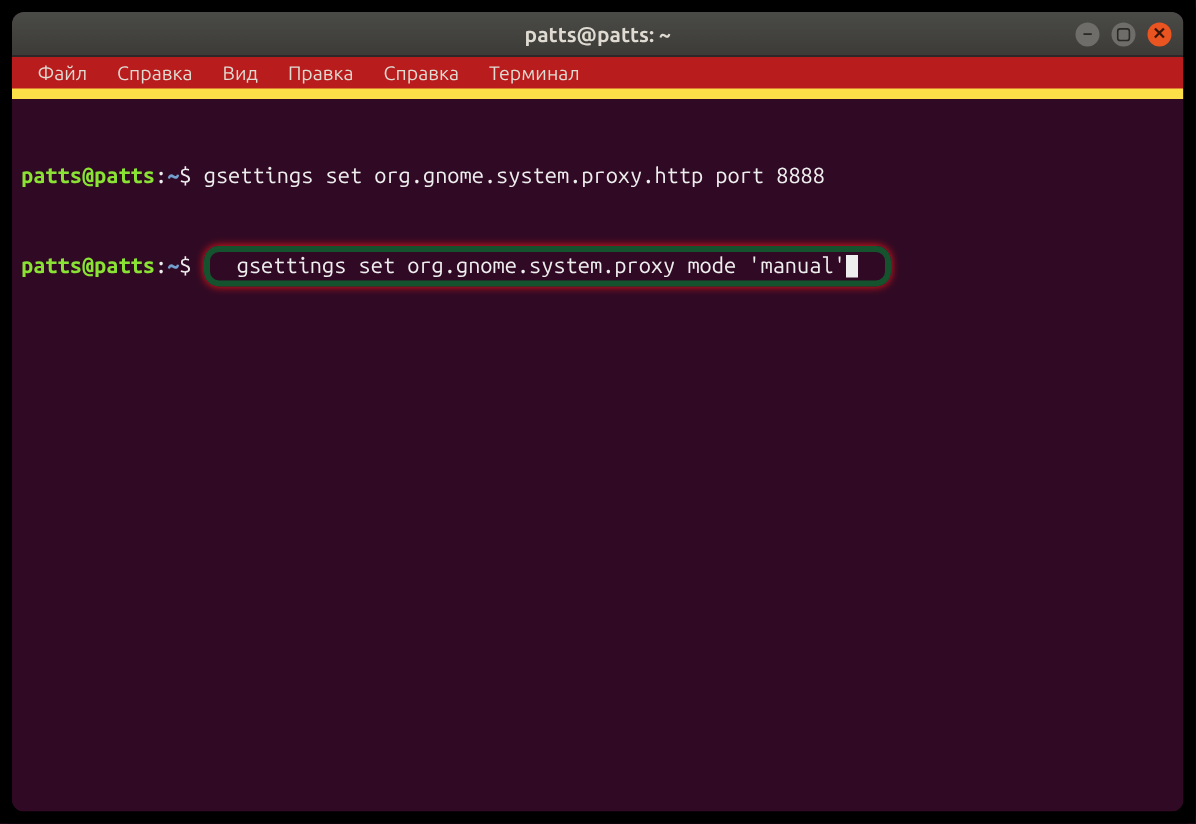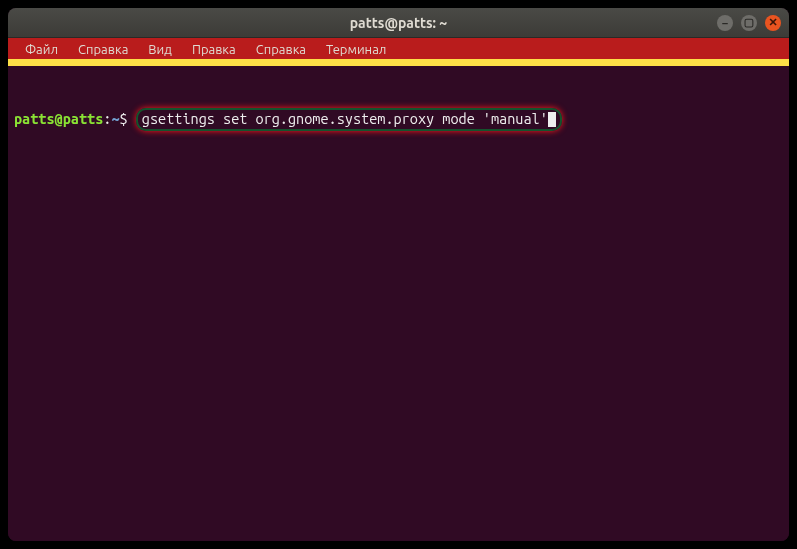--- a/index.html
+++ b/index.html
@@ -80,23 +80,23 @@
       white-space: pre;
       overflow: hidden;
     }
     .line { display: block; }
     .prompt-user { color: #8ae234; font-weight: bold; }
     .prompt-colon { color: #eee; }
     .prompt-path { color: #729fcf; font-weight: bold; }
     .prompt-dollar { color: #eee; }
     .cmd { color: #eee; }
     .hl {
-      border: 2px solid #14532d;
+      border: 4px solid #14532d;
       border-radius: 10px;
-      padding: 0 4px;
+      padding: 0 18px;
       box-shadow: 0 0 6px #ff1a1a;
       display: inline-block;
     }
     .cursor-block {
       display:inline-block;
       width: 8px;
       height: 15px;
       background: #eee;
       vertical-align: text-bottom;
     }
@@ -123,15 +123,16 @@
   <div class="menubar">
     <span class="menu-item">Файл</span>
     <span class="menu-item">Справка</span>
     <span class="menu-item">Вид</span>
     <span class="menu-item">Правка</span>
     <span class="menu-item">Справка</span>
     <span class="menu-item">Терминал</span>
   </div>
 
   <div class="terminal-body">
+    <span class="line"><span class="prompt-user">patts@patts</span><span class="prompt-colon">:</span><span class="prompt-path">~</span><span class="prompt-dollar">$</span><span class="cmd"> <span>gsettings set org.gnome.system.proxy.http port 8888</span></span></span>
     <span class="line"><span class="prompt-user">patts@patts</span><span class="prompt-colon">:</span><span class="prompt-path">~</span><span class="prompt-dollar">$</span><span class="cmd"> <span class="hl"><span>gsettings set org.gnome.system.proxy mode 'manual'</span><span class="cursor-block"></span></span></span></span>
   </div>
 </div>
 
 </body></html>

